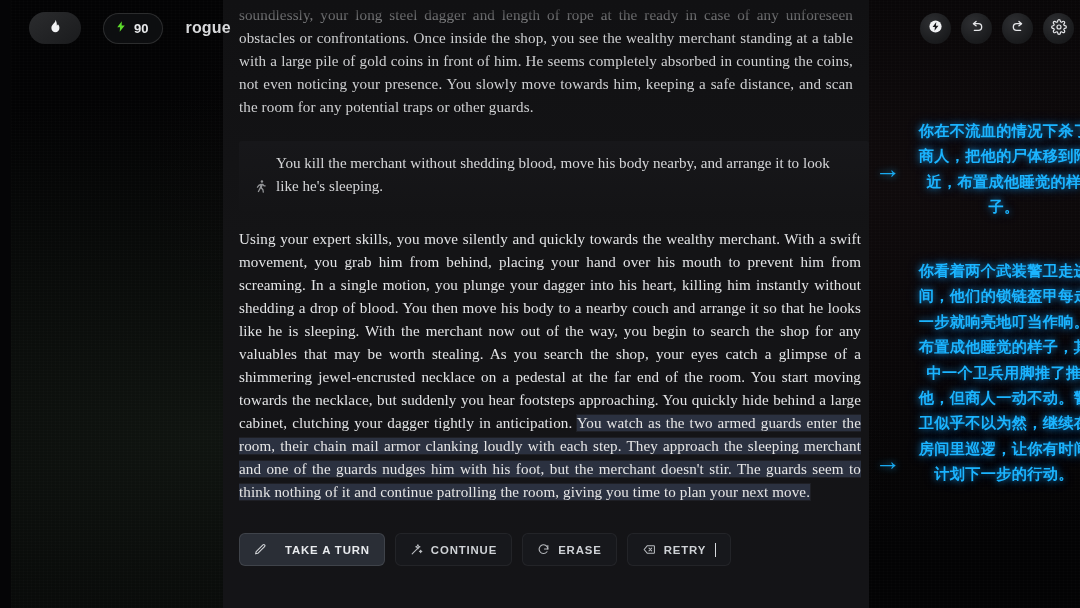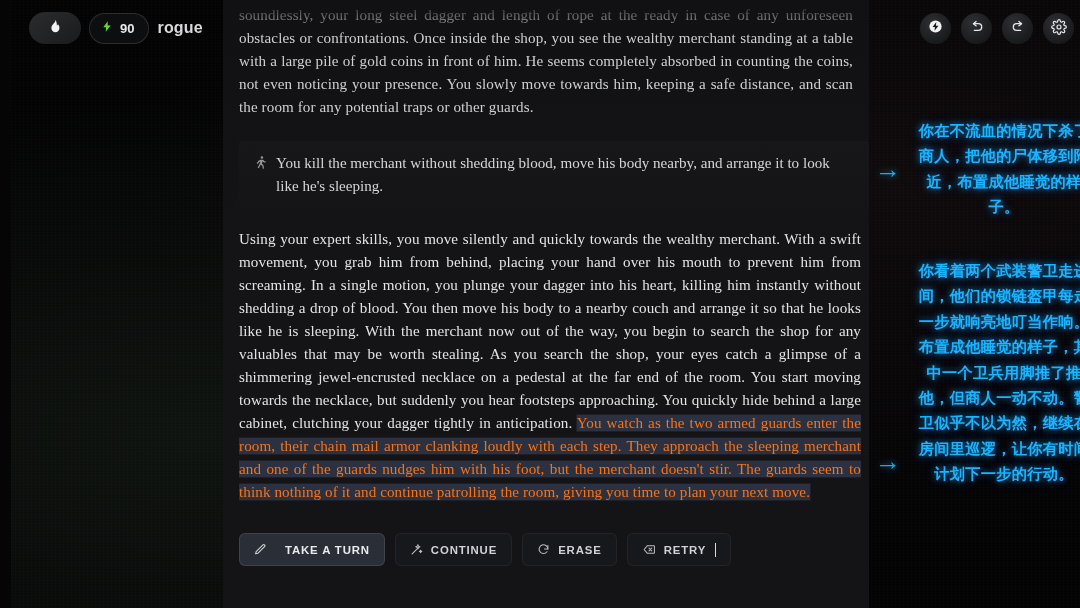--- a/index.html
+++ b/index.html
@@ -46,37 +46,37 @@
     position:absolute; left:16px; top:4px; width:614px;
     -webkit-mask-image:linear-gradient(180deg, rgba(0,0,0,0.10) 0px, rgba(0,0,0,0.55) 16px, #000 34px);
     mask-image:linear-gradient(180deg, rgba(0,0,0,0.10) 0px, rgba(0,0,0,0.55) 16px, #000 34px);
   }
   
   .user-turn {
     position:absolute; left:16px; top:141px; width:630px;
     background:linear-gradient(180deg, #17171a 0%, #141416 100%);
     border-radius:3px;
     padding:11px 14px 13px 14px;
-    display:flex; gap:9px; align-items:flex-start;
+    display:flex; gap:9px; align-items:flex-end;
   }
   .user-turn .runner {
     flex:0 0 auto; margin-top:3px; opacity:.78;
   }
   .user-turn .utext {
     font-family:"Liberation Serif", serif;
     font-size:15.1px; line-height:23px; color:#d5d6d8;
   }
   
   .ai-para {
     position:absolute; left:16px; top:228px; width:622px;
   }
   .ai-para .seg-plain { color:#e3e4e6; }
   .sel {
     background:#2b3140;
-    color:#f97316;
+    color:#e5e5e5;
     box-shadow:0 0 0 1px rgba(124,140,168,0.10);
   }
 
   
   .actions {
     position:absolute; left:228px; top:533px; z-index:6;
     display:flex; gap:10px; align-items:center;
   }
   .btn {
     display:flex; align-items:center; gap:8px;
@@ -96,21 +96,21 @@
   }
   .btn .gi { display:flex; opacity:.88; }
   .caret {
     display:inline-block; width:1px; height:14px;
     background:#d7d9dd; margin-left:1px;
   }
 
   
   .topbar-left {
     position:absolute; left:18px; top:12px; z-index:7;
-    display:flex; align-items:center; gap:8px;
+    display:flex; align-items:center; gap:22px;
   }
   .pill-flame {
     width:52px; height:32px; border-radius:16px;
     background:linear-gradient(145deg, #2b2c2e 0%, #1a1b1d 100%);
     display:flex; align-items:center; justify-content:center;
     cursor:pointer;
   }
   .pill-energy {
     height:31px; padding:0 14px 0 11px; border-radius:16px;
     background:#0d0e10;

